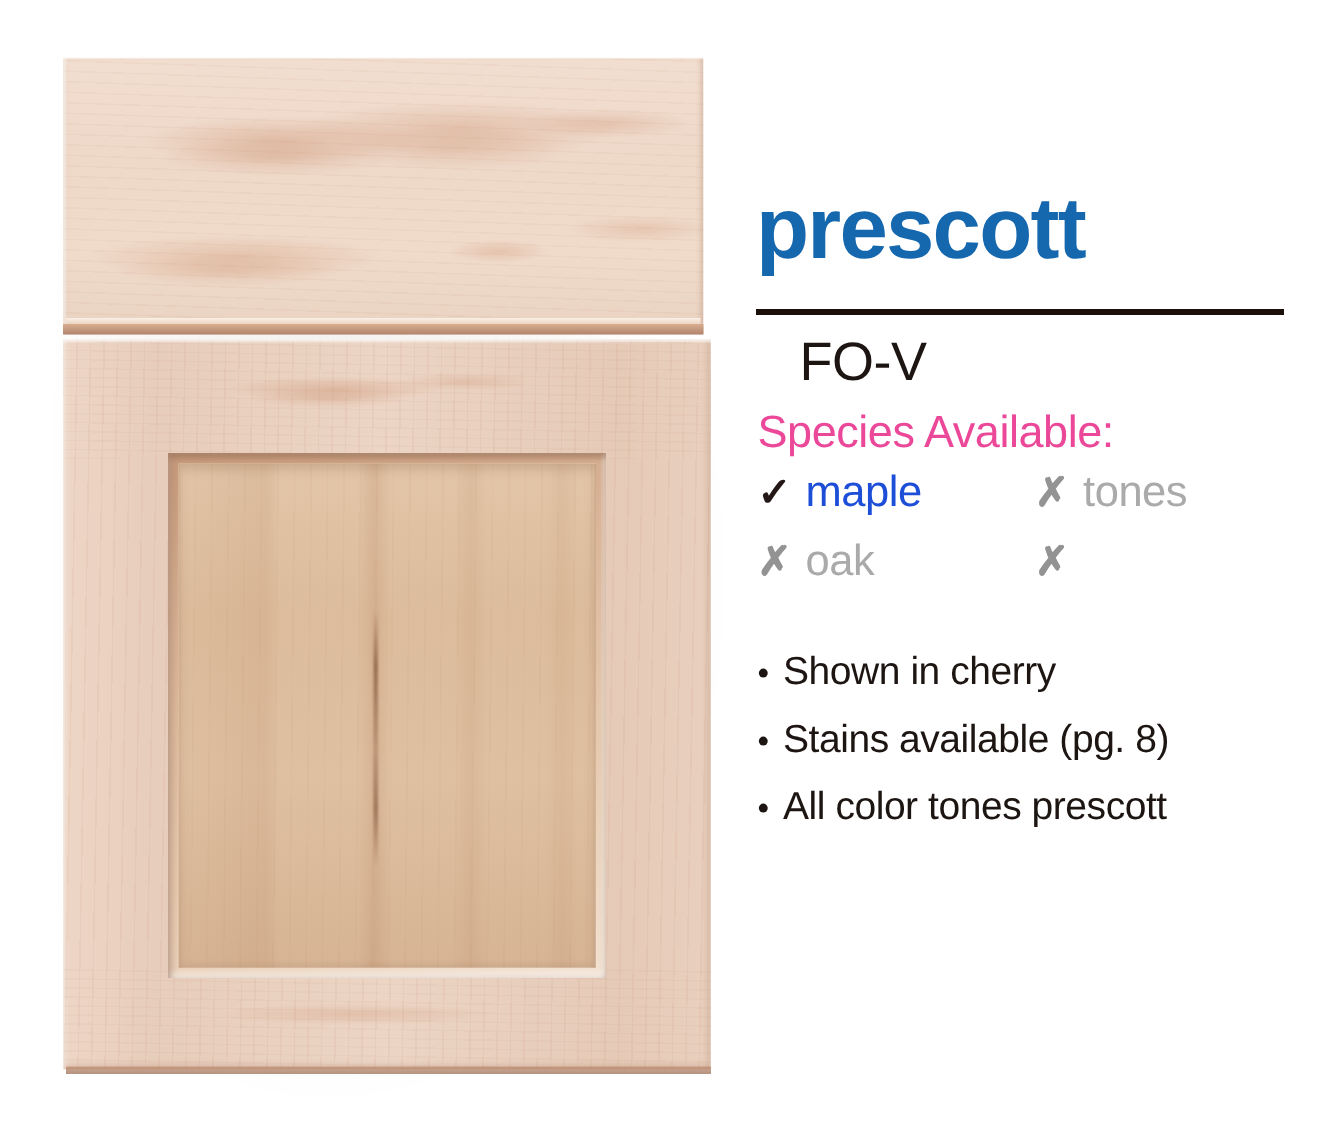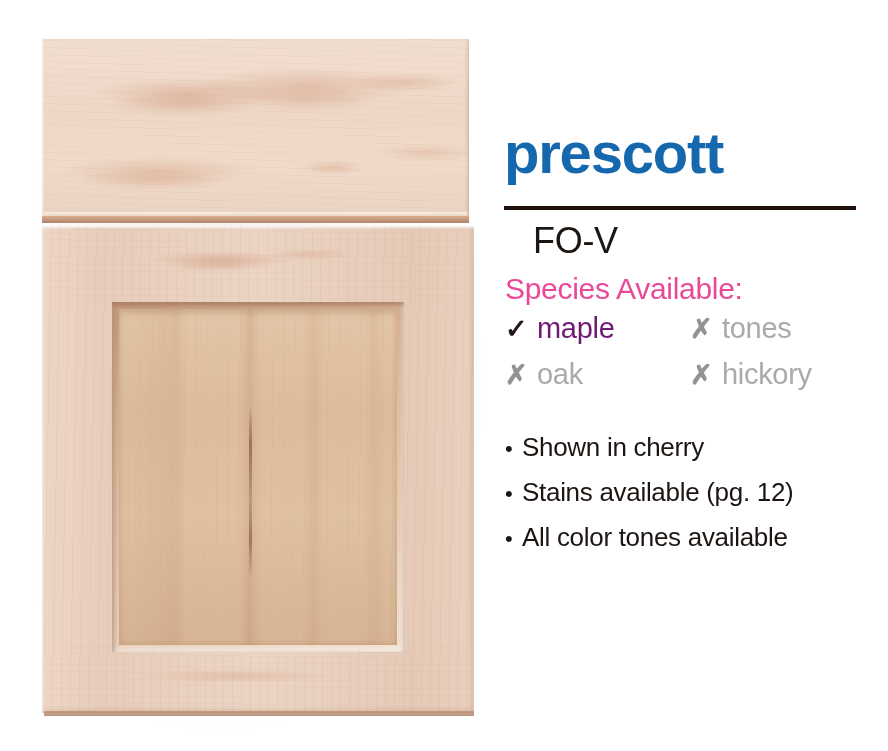--- a/index.html
+++ b/index.html
@@ -260,21 +260,21 @@
   .species-cell.col-right { width: 167px; }
   .mark {
     display: inline-block;
     width: 32px;
     font-size: 27px;
     font-weight: bold;
     flex: 0 0 32px;
   }
   .mark.yes { color: #231815; }
   .mark.no  { color: #939393; }
-  .sp-label.yes { color: #701a75; }
+  .sp-label.yes { color: #1d4ed8; }
   .sp-label.no  { color: #aaaaaa; }
 
   .bullets {
     position: absolute;
     left: 1px;
     top: 432px;
     width: 356px;
   }
   .bullet {
     display: flex;
@@ -333,33 +333,32 @@
         <span class="sp-label no">tones</span>
       </div>
     </div>
     <div class="species-row">
       <div class="species-cell col-left">
         <span class="mark no">✗</span>
         <span class="sp-label no">oak</span>
       </div>
       <div class="species-cell col-right">
         <span class="mark no">✗</span>
-        <span class="sp-label no">hickory</span>
       </div>
     </div>
   </div>
 
   <div class="bullets">
     <div class="bullet">
       <span class="bullet-dot">•</span>
       <span>Shown in cherry</span>
     </div>
     <div class="bullet">
       <span class="bullet-dot">•</span>
-      <span>Stains available (pg. 12)</span>
+      <span>Stains available (pg. 8)</span>
     </div>
     <div class="bullet">
       <span class="bullet-dot">•</span>
-      <span>All color tones available</span>
+      <span>All color tones prescott</span>
     </div>
   </div>
 
 </div>
 
 </body></html>

